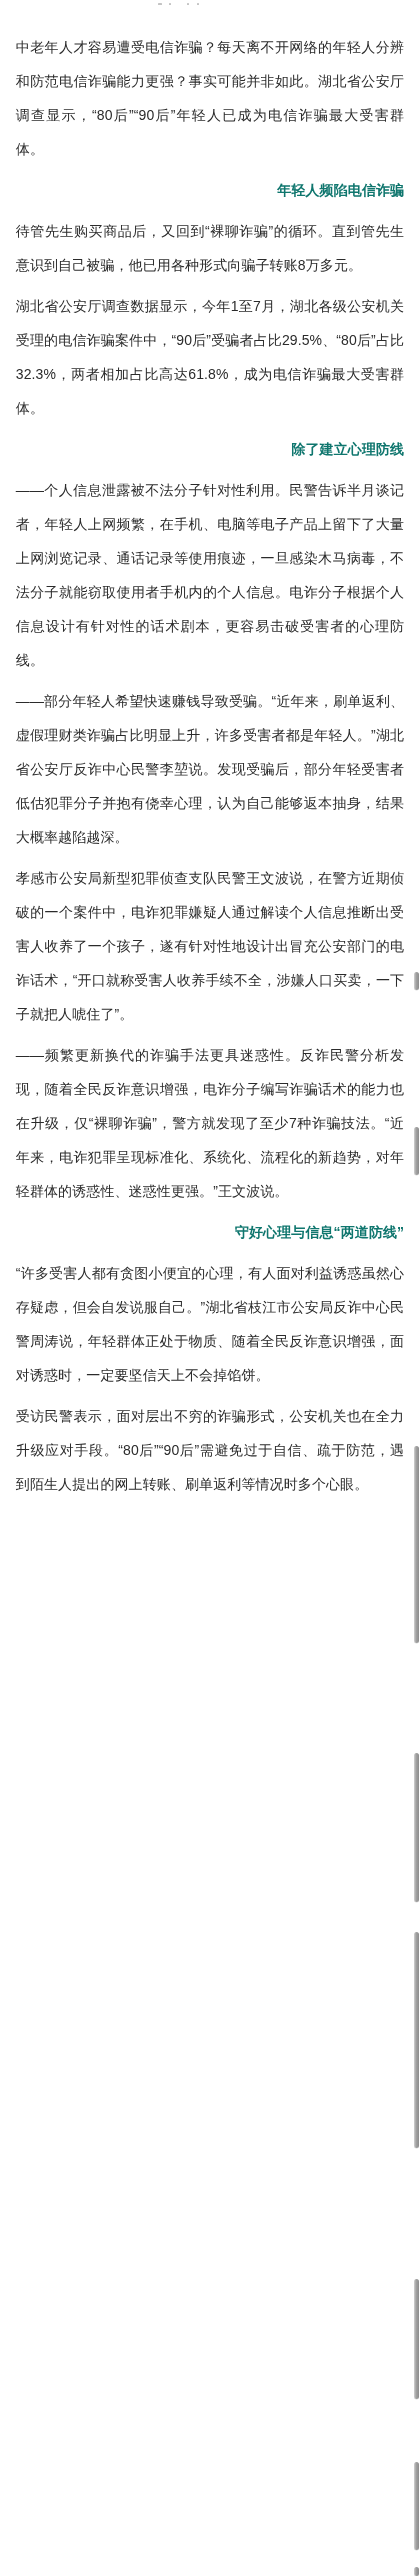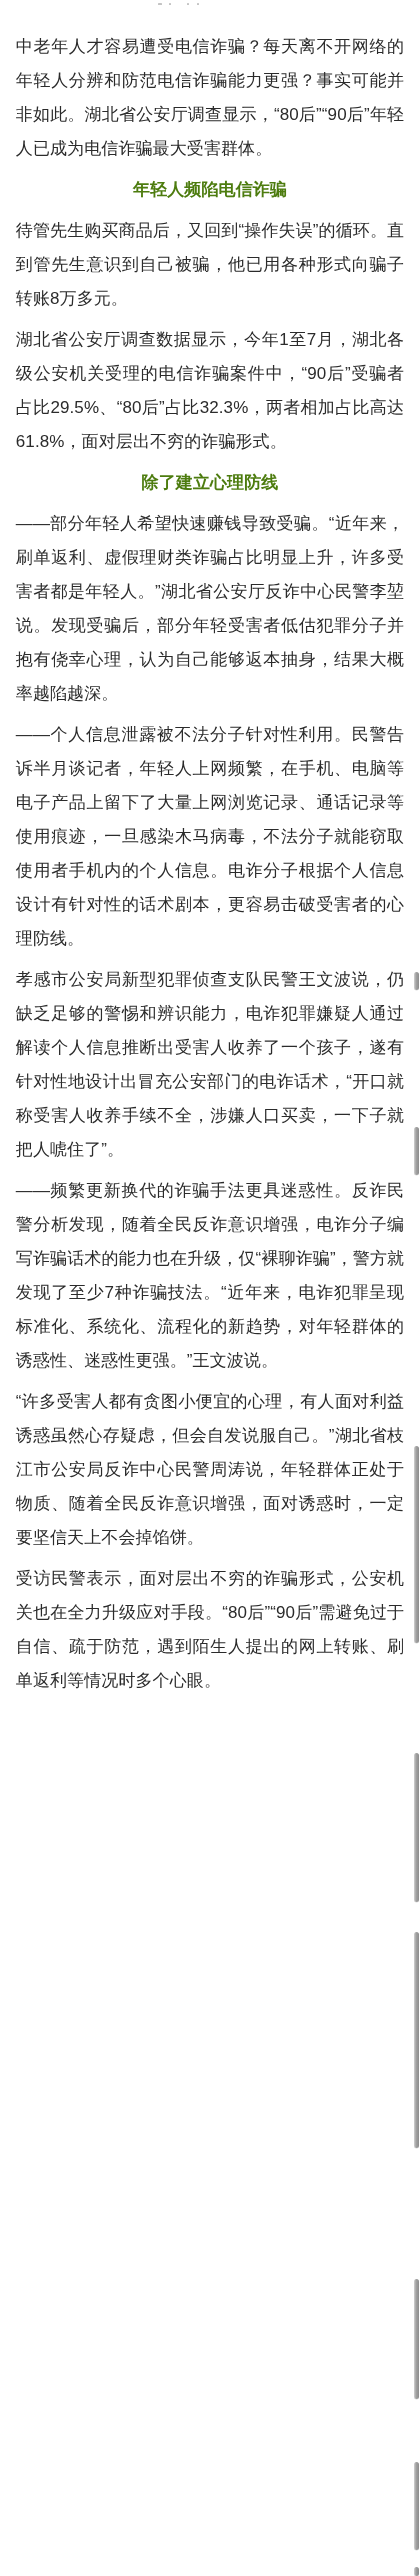--- a/index.html
+++ b/index.html
@@ -19,31 +19,31 @@
     width: 420px;
     height: 2576px;
     background: #ffffff;
   }
   .content {
     padding: 30px 15.8px 0 15.8px;
   }
   .content .para,
   .content .head {
     margin: 0 0 7px 0;
-    font-size: 17px;
+    font-size: 14px;
     line-height: 34px;
     color: #2b2b2b;
     text-align: justify;
     letter-spacing: 0.1px;
     word-break: break-all;
   }
   .content .head {
     font-weight: 700;
-    text-align: center;
-    color: #4d7c0f;
+    text-align: right;
+    color: #0f766e;
   }
   .scroll-thumb {
     position: absolute;
     border-radius: 2.9px;
     background: linear-gradient(90deg, #d2d2d2 0%, #a3a3a3 40%, #8d8d8d 100%);
     box-shadow: 0 0.6px 0.6px rgba(0,0,0,0.15);
   }
   .top-remnant {
     position: absolute;
     top: 2.9px;
@@ -58,27 +58,28 @@
 <div class="page">
   <div id="remnants">
       <div class="top-remnant" style="left: 158px; width: 3.5px;"></div>
       <div class="top-remnant" style="left: 169px; width: 2.3px;"></div>
       <div class="top-remnant" style="left: 187px; width: 2.3px;"></div>
       <div class="top-remnant" style="left: 197px; width: 2.3px;"></div>
     </div>
   <article class="content" id="article">
       <p class="para">中老年人才容易遭受电信诈骗？每天离不开网络的年轻人分辨和防范电信诈骗能力更强？事实可能并非如此。湖北省公安厅调查显示，“80后”“90后”年轻人已成为电信诈骗最大受害群体。</p>
       <h2 class="head">年轻人频陷电信诈骗</h2>
-      <p class="para">待管先生购买商品后，又回到“操作失误”的循环。直到管先生意识到自己被骗，他已用各种形式向骗子转账8万多元。</p>
-      <p class="para">湖北省公安厅调查数据显示，今年1至7月，湖北各级公安机关受理的电信诈骗案件中，“90后”受骗者占比29.5%、“80后”占比32.3%，两者相加占比高达61.8%，面对层出不穷的诈骗形式。</p>
+      <p class="para">待管先生购买商品后，又回到“裸聊诈骗”的循环。直到管先生意识到自己被骗，他已用各种形式向骗子转账8万多元。</p>
+      <p class="para">湖北省公安厅调查数据显示，今年1至7月，湖北各级公安机关受理的电信诈骗案件中，“90后”受骗者占比29.5%、“80后”占比32.3%，两者相加占比高达61.8%，成为电信诈骗最大受害群体。</p>
       <h2 class="head">除了建立心理防线</h2>
+      <p class="para">——个人信息泄露被不法分子针对性利用。民警告诉半月谈记者，年轻人上网频繁，在手机、电脑等电子产品上留下了大量上网浏览记录、通话记录等使用痕迹，一旦感染木马病毒，不法分子就能窃取使用者手机内的个人信息。电诈分子根据个人信息设计有针对性的话术剧本，更容易击破受害者的心理防线。</p>
       <p class="para">——部分年轻人希望快速赚钱导致受骗。“近年来，刷单返利、虚假理财类诈骗占比明显上升，许多受害者都是年轻人。”湖北省公安厅反诈中心民警李堃说。发现受骗后，部分年轻受害者低估犯罪分子并抱有侥幸心理，认为自己能够返本抽身，结果大概率越陷越深。</p>
-      <p class="para">——个人信息泄露被不法分子针对性利用。民警告诉半月谈记者，年轻人上网频繁，在手机、电脑等电子产品上留下了大量上网浏览记录、通话记录等使用痕迹，一旦感染木马病毒，不法分子就能窃取使用者手机内的个人信息。电诈分子根据个人信息设计有针对性的话术剧本，更容易击破受害者的心理防线。</p>
-      <p class="para">孝感市公安局新型犯罪侦查支队民警王文波说，仍缺乏足够的警惕和辨识能力，电诈犯罪嫌疑人通过解读个人信息推断出受害人收养了一个孩子，遂有针对性地设计出冒充公安部门的电诈话术，“开口就称受害人收养手续不全，涉嫌人口买卖，一下子就把人唬住了”。</p>
+      <p class="para">孝感市公安局新型犯罪侦查支队民警王文波说，在警方近期侦破的一个案件中，电诈犯罪嫌疑人通过解读个人信息推断出受害人收养了一个孩子，遂有针对性地设计出冒充公安部门的电诈话术，“开口就称受害人收养手续不全，涉嫌人口买卖，一下子就把人唬住了”。</p>
       <p class="para">——频繁更新换代的诈骗手法更具迷惑性。反诈民警分析发现，随着全民反诈意识增强，电诈分子编写诈骗话术的能力也在升级，仅“裸聊诈骗”，警方就发现了至少7种诈骗技法。“近年来，电诈犯罪呈现标准化、系统化、流程化的新趋势，对年轻群体的诱惑性、迷惑性更强。”王文波说。</p>
+      <h2 class="head">守好心理与信息“两道防线”</h2>
       <p class="para">“许多受害人都有贪图小便宜的心理，有人面对利益诱惑虽然心存疑虑，但会自发说服自己。”湖北省枝江市公安局反诈中心民警周涛说，年轻群体正处于物质、随着全民反诈意识增强，面对诱惑时，一定要坚信天上不会掉馅饼。</p>
       <p class="para">受访民警表示，面对层出不穷的诈骗形式，公安机关也在全力升级应对手段。“80后”“90后”需避免过于自信、疏于防范，遇到陌生人提出的网上转账、刷单返利等情况时多个心眼。</p>
     </article>
   <div id="scrollbar-layer">
       <div class="scroll-thumb" style="left: 414px; width: 4.7px; top: 972px; height: 17.5px;"></div>
       <div class="scroll-thumb" style="left: 414px; width: 4.7px; top: 1127px; height: 48px;"></div>
       <div class="scroll-thumb" style="left: 414px; width: 4.7px; top: 1446px; height: 197px;"></div>
       <div class="scroll-thumb" style="left: 414px; width: 4.7px; top: 1753px; height: 149px;"></div>
       <div class="scroll-thumb" style="left: 414px; width: 4.7px; top: 1932px; height: 216px;"></div>
       <div class="scroll-thumb" style="left: 414px; width: 4.7px; top: 2279px; height: 120px;"></div>

